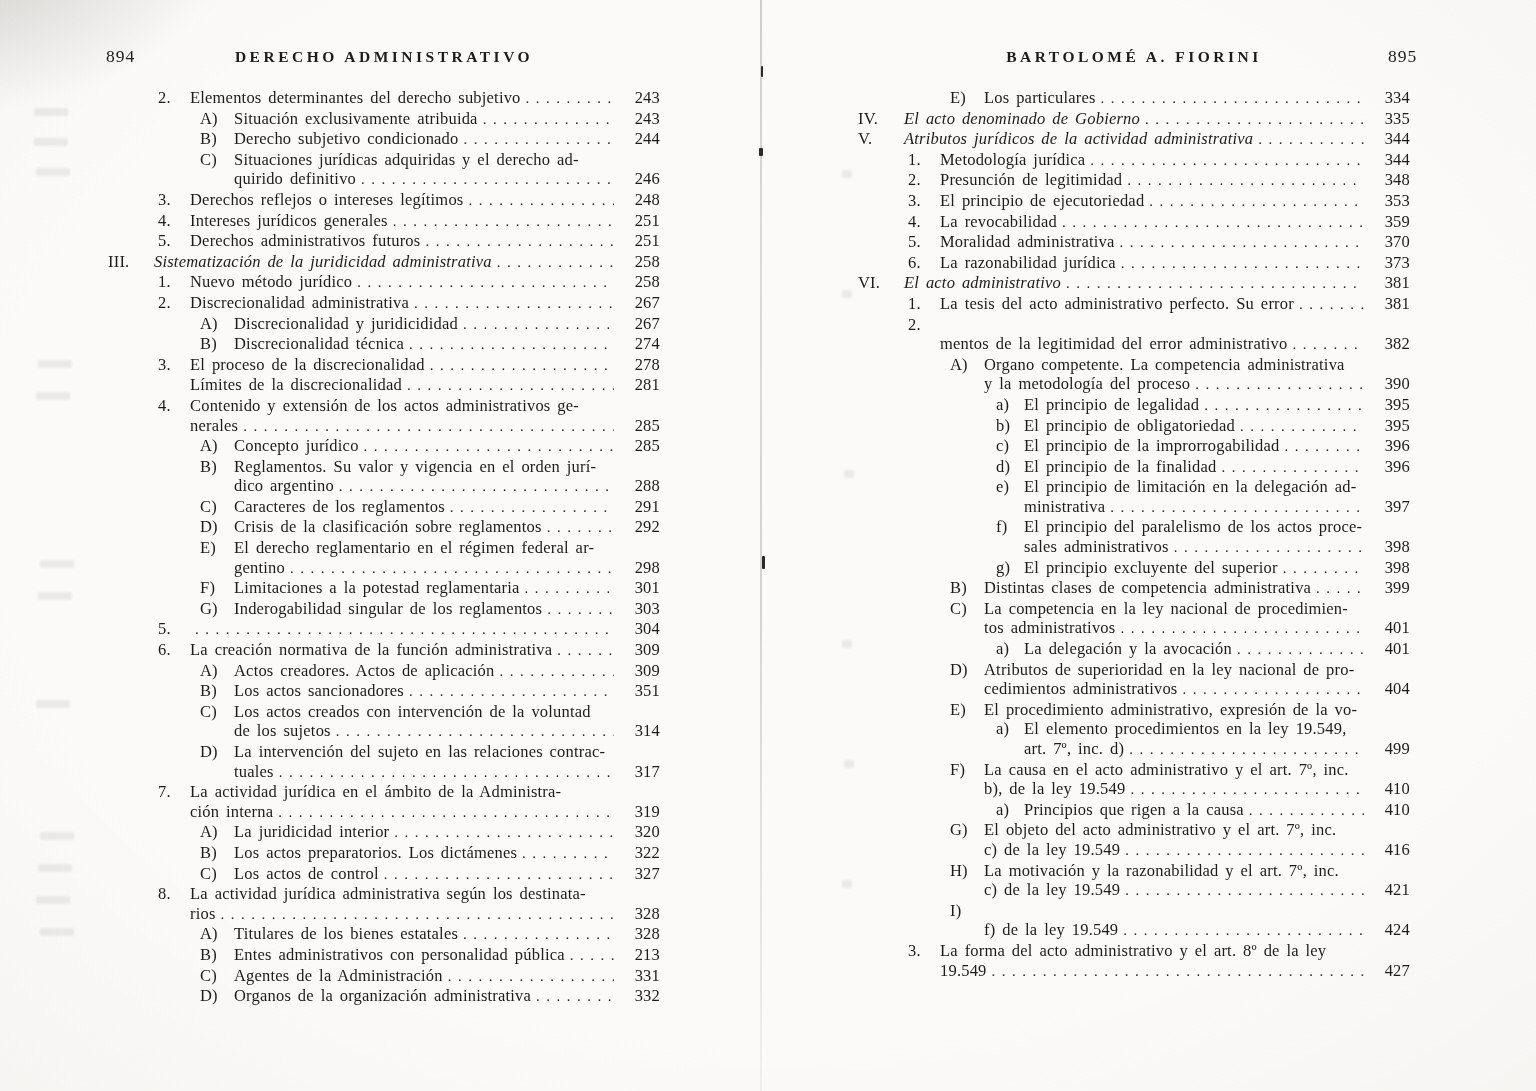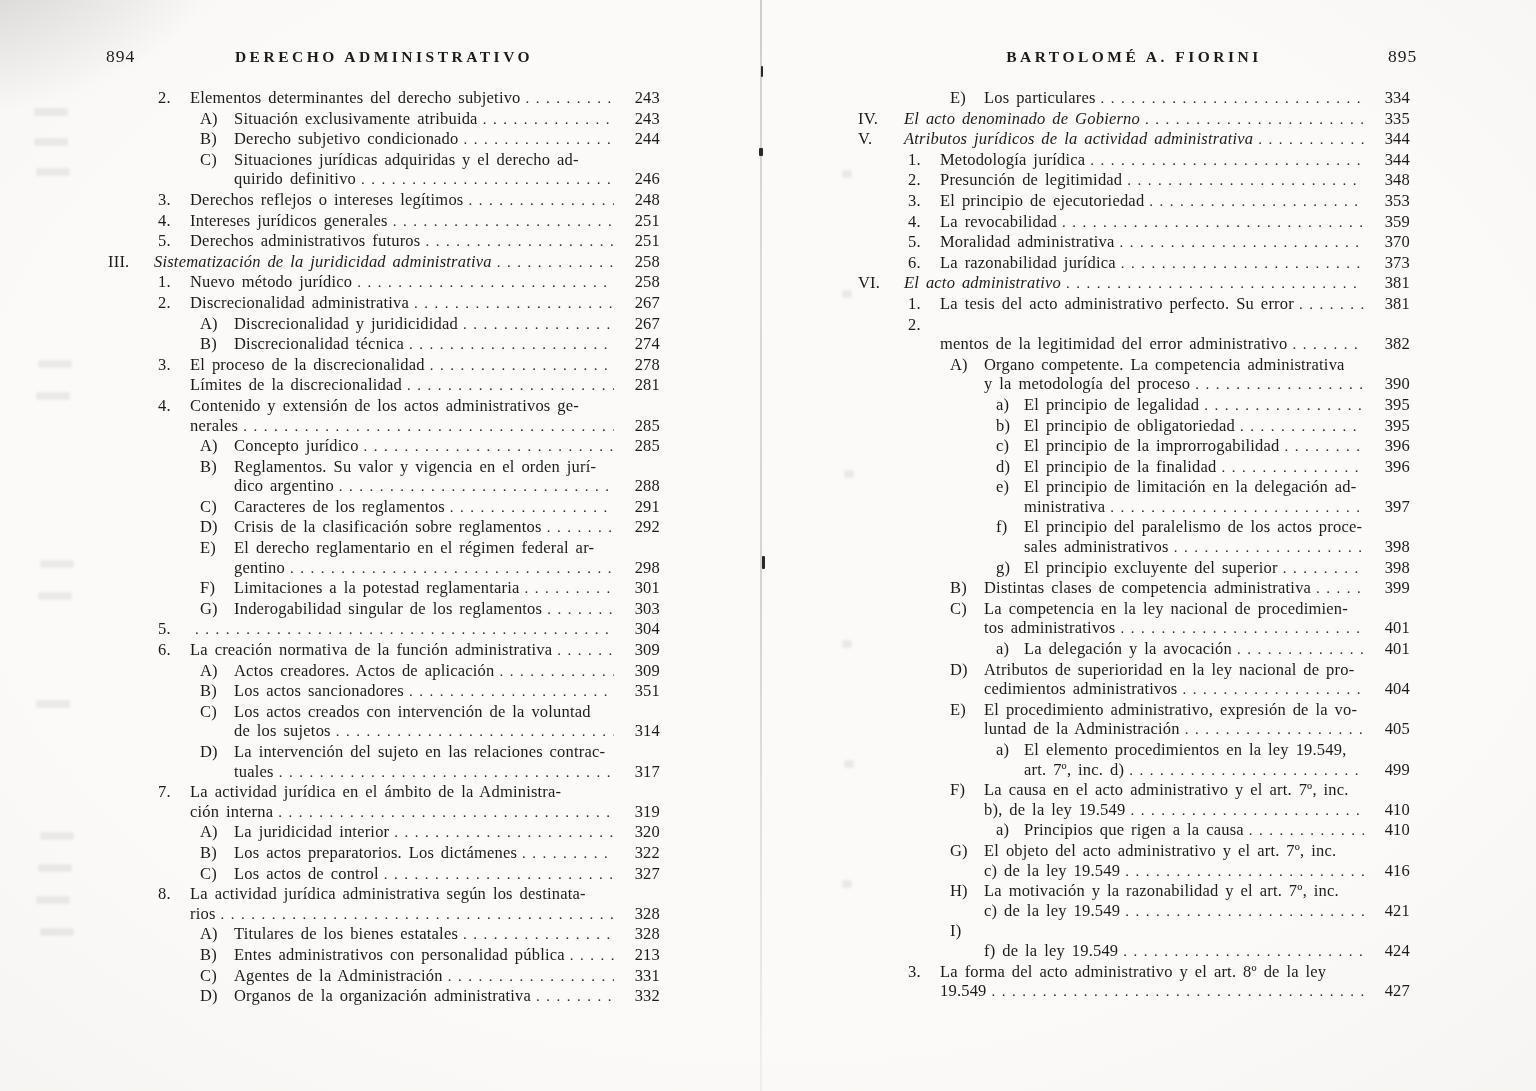--- a/index.html
+++ b/index.html
@@ -474,26 +474,20 @@
         <span class="lab" style="margin-left: 126px; width: 0px;"></span>
         <span class="txt">cedimientos administrativos</span>
         <span class="dots"></span>
         <span class="pg">404</span>
       </div>
       <div class="line">
         <span class="lab" style="margin-left: 92px; width: 34px;">E)</span>
         <span class="txt">El procedimiento administrativo, expresión de la vo-</span>
       </div>
       <div class="line">
-        <span class="lab" style="margin-left: 126px; width: 0px;"></span>
-        <span class="txt">luntad de la Administración</span>
-        <span class="dots"></span>
-        <span class="pg">405</span>
-      </div>
-      <div class="line">
         <span class="lab" style="margin-left: 138px; width: 28px;">a)</span>
         <span class="txt">El elemento procedimientos en la ley 19.549,</span>
       </div>
       <div class="line">
         <span class="lab" style="margin-left: 166px; width: 0px;"></span>
         <span class="txt">art. 7º, inc. d)</span>
         <span class="dots"></span>
         <span class="pg">499</span>
       </div>
       <div class="line">

